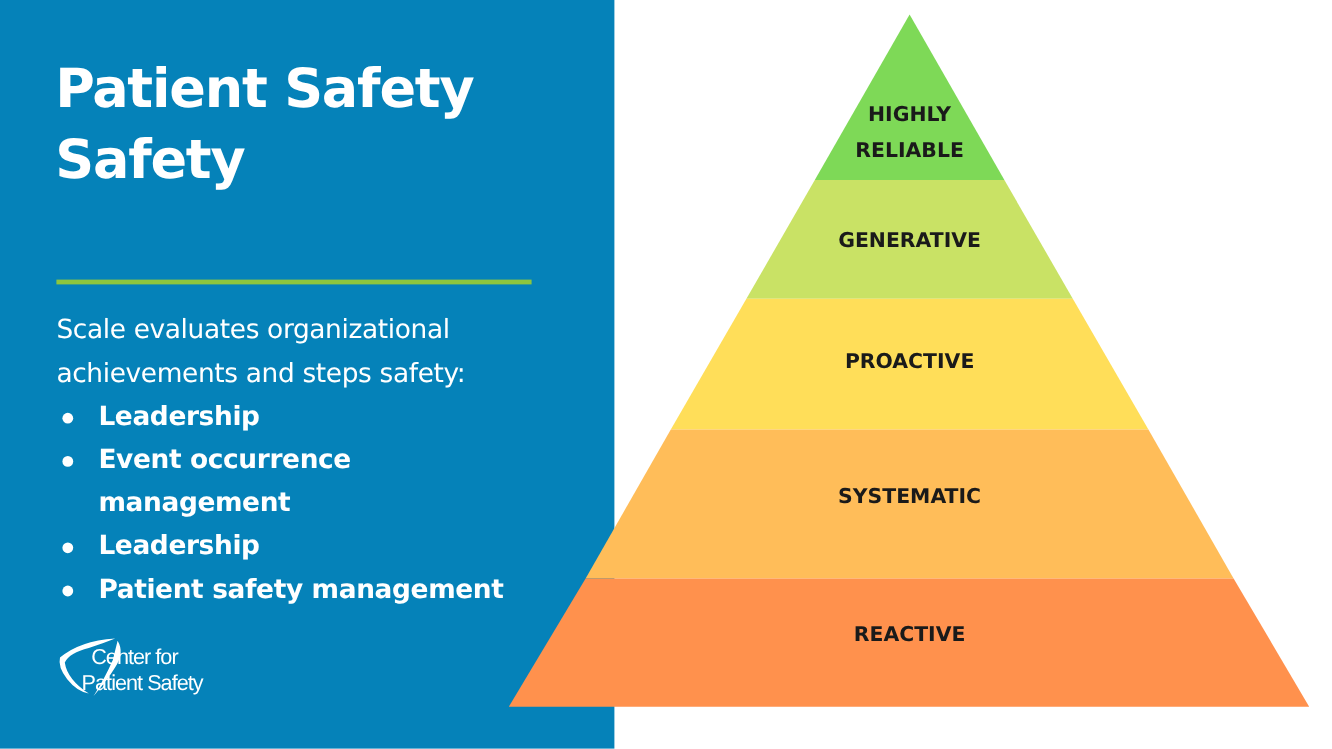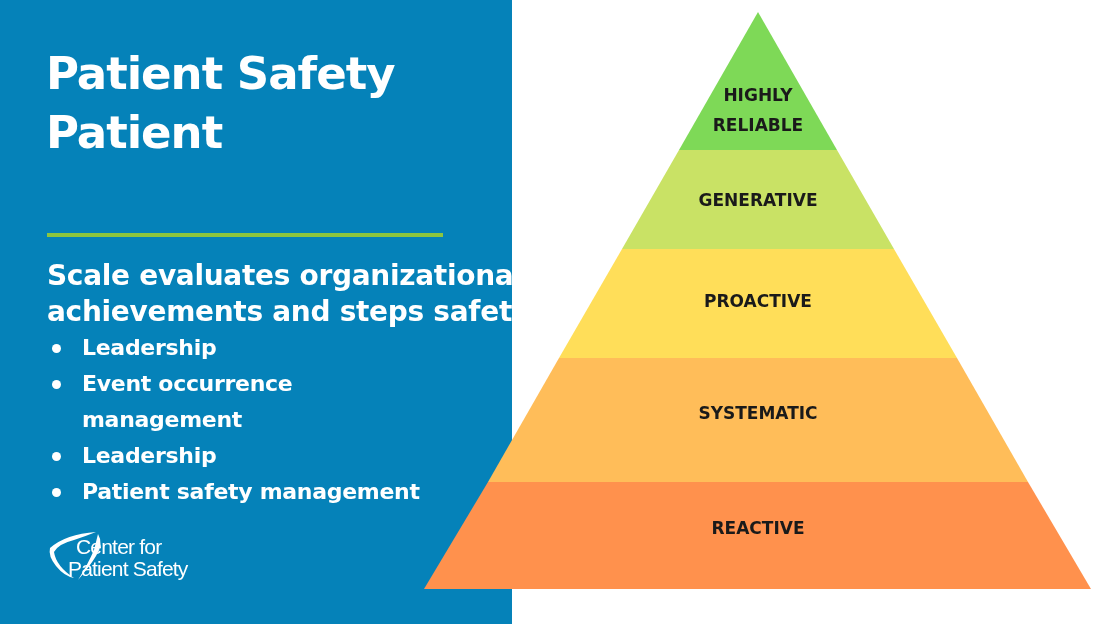--- a/index.html
+++ b/index.html
@@ -1,38 +1,38 @@
 <!DOCTYPE html>
 <html><head>
 <meta charset="utf-8">
 <style>
   html, body { margin:0; padding:0; }
   body { width:1110px; height:624px; position:relative; overflow:hidden; background:#ffffff; font-family:"DejaVu Sans", sans-serif; }
   .panel { position:absolute; left:0; top:0; width:512px; height:624px; background:#0582b9; }
   .title { position:absolute; left:46px; top:44px; color:#fff; font-family:"DejaVu Sans", sans-serif; font-weight:bold; font-size:45px; line-height:59px; letter-spacing:-1px; }
   .title div { white-space:nowrap; }
   .rule { position:absolute; left:47px; top:233px; width:396px; height:4px; background:#8cc63f; }
-  .intro { position:absolute; left:47px; top:258px; color:#fff; font-weight:bold; font-size:28px; line-height:36px; letter-spacing:-0.3px; white-space:nowrap; }
+  .intro { position:absolute; left:47px; top:258px; color:#fff; font-weight:normal; font-size:22px; line-height:36px; letter-spacing:-0.3px; white-space:nowrap; }
   .bullets { position:absolute; left:50px; top:330px; color:#fff; font-weight:bold; font-size:22px; line-height:36px; margin:0; padding:0; list-style:none; letter-spacing:-0.3px; }
   .bullets li { position:relative; padding-left:32px; }
   .bullets li::before { content:""; position:absolute; left:2px; top:14px; width:9px; height:9px; border-radius:50%; background:#fff; }
   .logo { position:absolute; left:46px; top:530px; width:210px; height:60px; color:#fff; }
-  .logo-text { position:absolute; left:30px; top:6px; font-family:"Liberation Sans", sans-serif; font-size:21px; line-height:22px; letter-spacing:-0.8px; }
+  .logo-text { position:absolute; left:30px; top:6px; font-family:"Liberation Sans", sans-serif; font-size:18px; line-height:22px; letter-spacing:-0.8px; }
   .logo-text div:nth-child(2){ margin-left:-8px; }
   svg.pyr { position:absolute; left:0; top:0; }
   .lbl { font-family:"DejaVu Sans", sans-serif; font-weight:bold; font-size:17px; fill:#1a1a1a; }
 </style>
 </head>
 <body>
 
 <div class="panel"></div>
 
 <div class="title">
   <div>Patient Safety</div>
-  <div>Patient</div>
+  <div>Safety</div>
 </div>
 
 <div class="rule"></div>
 
 <div class="intro">
   <div>Scale evaluates organizational</div>
   <div>achievements and steps safety:</div>
 </div>
 
 <ul class="bullets">

